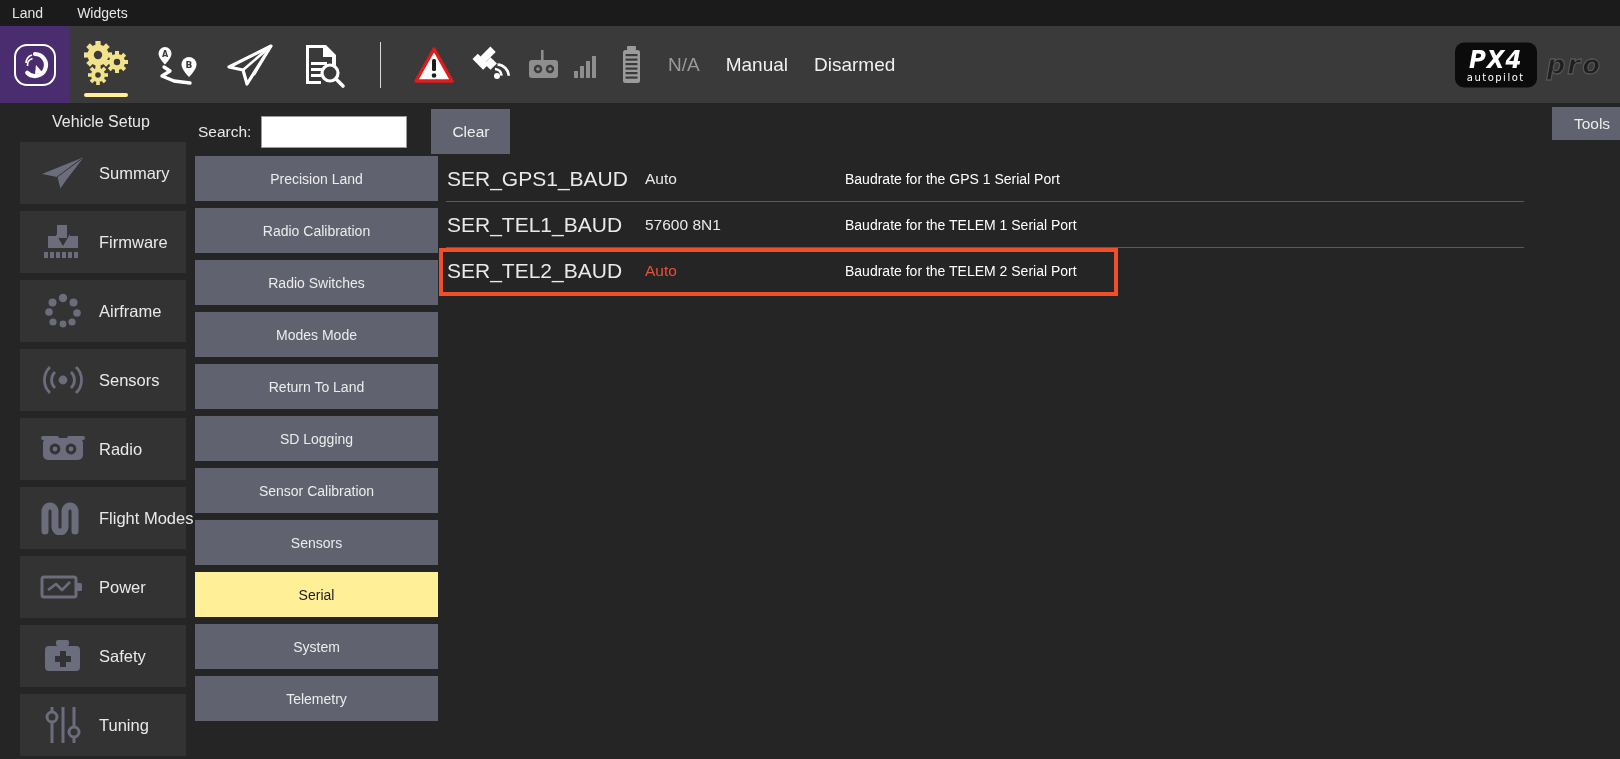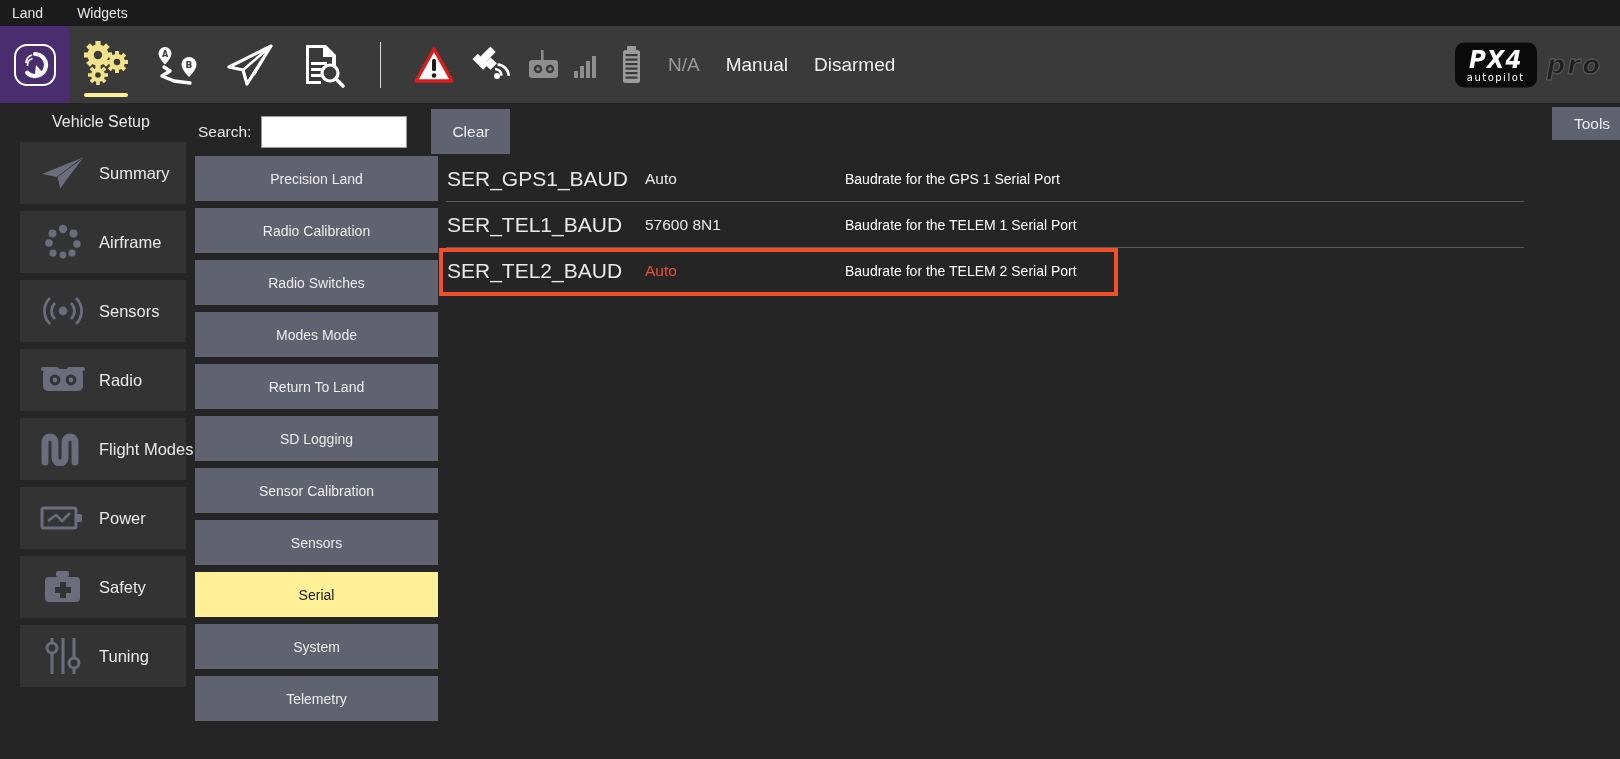--- a/index.html
+++ b/index.html
@@ -432,20 +432,37 @@
     <div class="side-item">
       <span class="side-icon">
         <svg width="46" height="36" viewBox="0 0 46 36">
             <path d="M44 2 L2 19 L17 22 L20 34 L27 24 Z" fill="#6b6c7c"></path>
             <path d="M44 2 L17 22 L20 34" fill="none" stroke="#333" stroke-width="1"></path>
           </svg>
       </span>
       <span class="side-label">Summary</span>
     </div>
 
+    <div class="side-item">
+      <span class="side-icon">
+        <svg width="46" height="38" viewBox="0 0 46 38">
+          <rect x="17" y="2" width="10" height="13" fill="#6b6c7c"></rect>
+          <path d="M8 13 h8 v-2 l7 12 l7 -12 v2 h8 v12 H8 Z" fill="#6b6c7c"></path>
+          <g fill="#6b6c7c">
+              <rect x="4" y="29" width="4" height="6"></rect>
+              <rect x="10" y="29" width="4" height="6"></rect>
+              <rect x="16" y="29" width="4" height="6"></rect>
+              <rect x="22" y="29" width="4" height="6"></rect>
+              <rect x="28" y="29" width="4" height="6"></rect>
+              <rect x="34" y="29" width="4" height="6"></rect>
+            </g>
+        </svg>
+      </span>
+      <span class="side-label">Firmware</span>
+    </div>
 
     <div class="side-item">
       <span class="side-icon">
         <svg width="44" height="40" viewBox="0 0 44 40">
             <g fill="#6b6c7c">
           <circle cx="22" cy="7" r="4.2"></circle>
               <circle cx="32.5" cy="11.5" r="4"></circle>
               <circle cx="36" cy="22" r="3.8"></circle>
           <circle cx="31" cy="31" r="3.6"></circle>
               <circle cx="22" cy="33" r="3.4"></circle>

